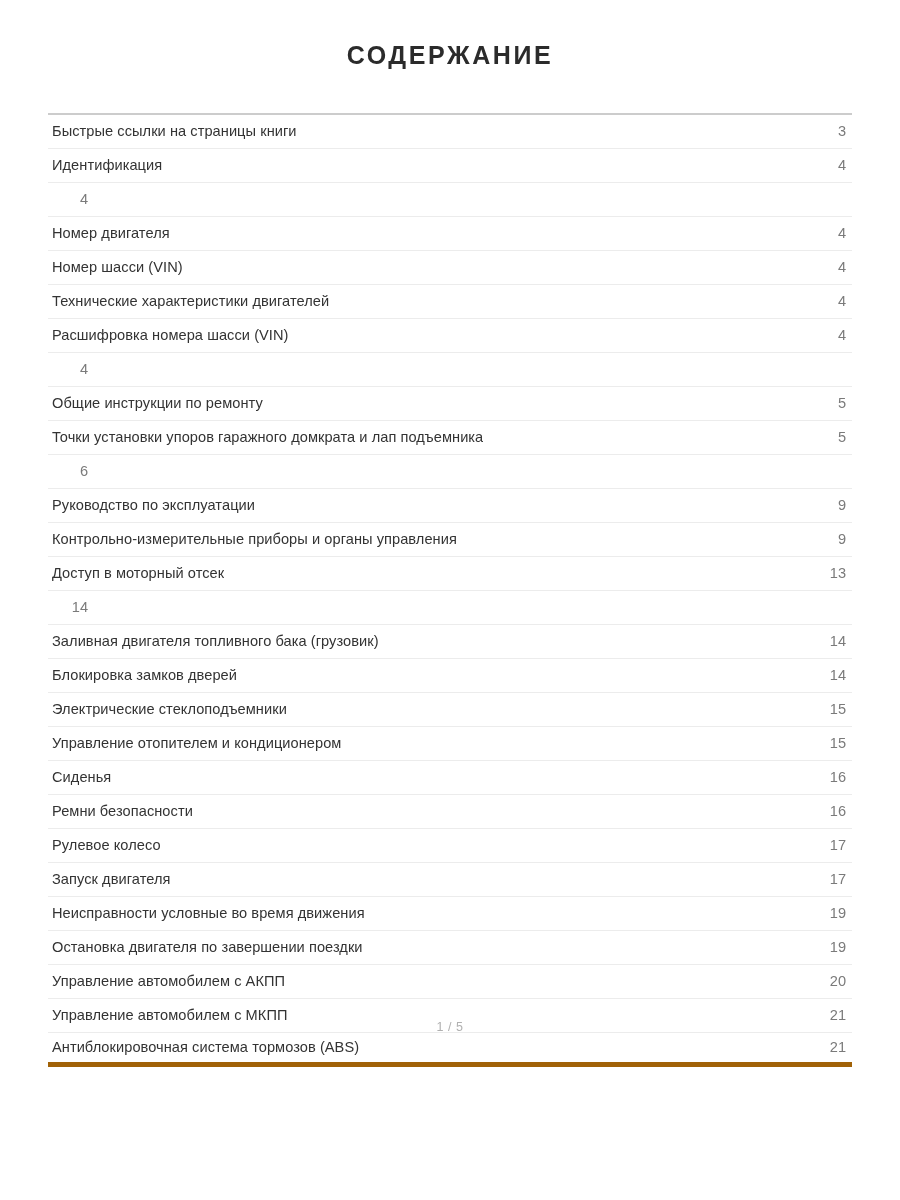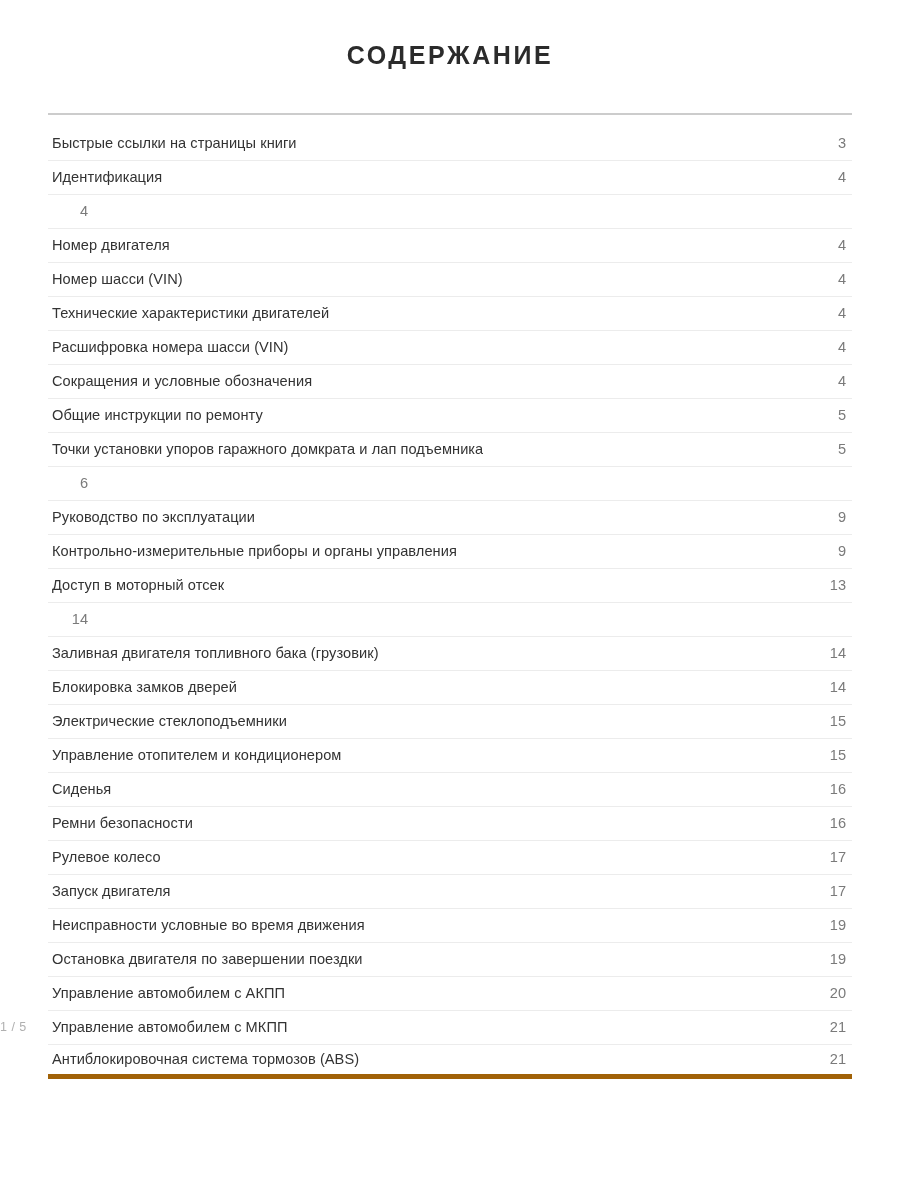--- a/index.html
+++ b/index.html
@@ -33,21 +33,21 @@
     margin: 0;
     line-height: 1.2;
   }
   .title-rule {
     margin-top: 43px;
     height: 2px;
     background: #cccccc;
     width: 100%;
   }
   .toc {
-    margin-top: 12px;
+    margin-top: 0;
     width: 100%;
     border-collapse: collapse;
   }
   .toc-row {
     display: flex;
     align-items: center;
     justify-content: space-between;
     height: 34px;
     border-bottom: 1px solid #ececec;
     padding: 0 6px 0 4px;
@@ -71,20 +71,21 @@
     min-width: 36px;
     flex: 0 0 auto;
     padding-left: 16px;
     line-height: 1.2;
   }
   .footer {
     position: absolute;
     left: 0;
     right: 0;
     bottom: 42px;
+    text-align: center;
     font-size: 12.5px;
     color: #b0b0b0;
     letter-spacing: 0.5px;
   }
 </style>
 </head>
 <body>
 
 <div class="page">
 
@@ -114,21 +115,20 @@
       </div>
       <div class="toc-row">
         <span class="toc-label">Технические характеристики двигателей</span>
         <span class="toc-page">4</span>
       </div>
       <div class="toc-row">
         <span class="toc-label">Расшифровка номера шасси (VIN)</span>
         <span class="toc-page">4</span>
       </div>
       <div class="toc-row">
-        <span class="toc-label">Сокращения и условные обозначения</span>
         <span class="toc-page">4</span>
       </div>
       <div class="toc-row">
         <span class="toc-label">Общие инструкции по ремонту</span>
         <span class="toc-page">5</span>
       </div>
       <div class="toc-row">
         <span class="toc-label">Точки установки упоров гаражного домкрата и лап подъемника</span>
         <span class="toc-page">5</span>
       </div>

